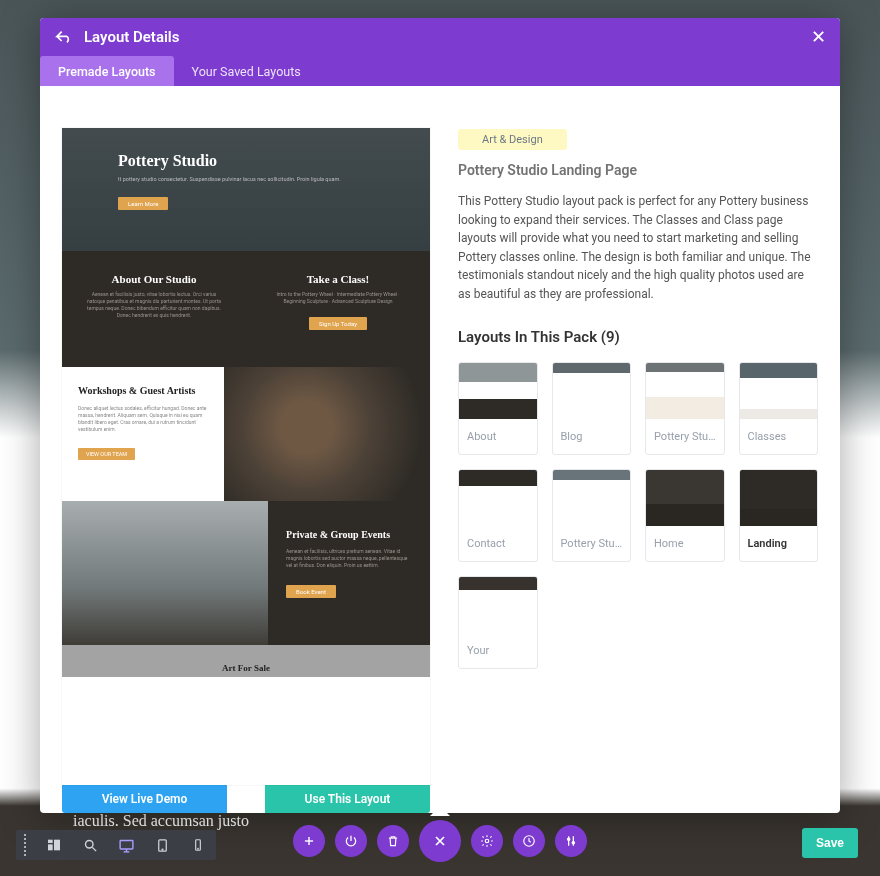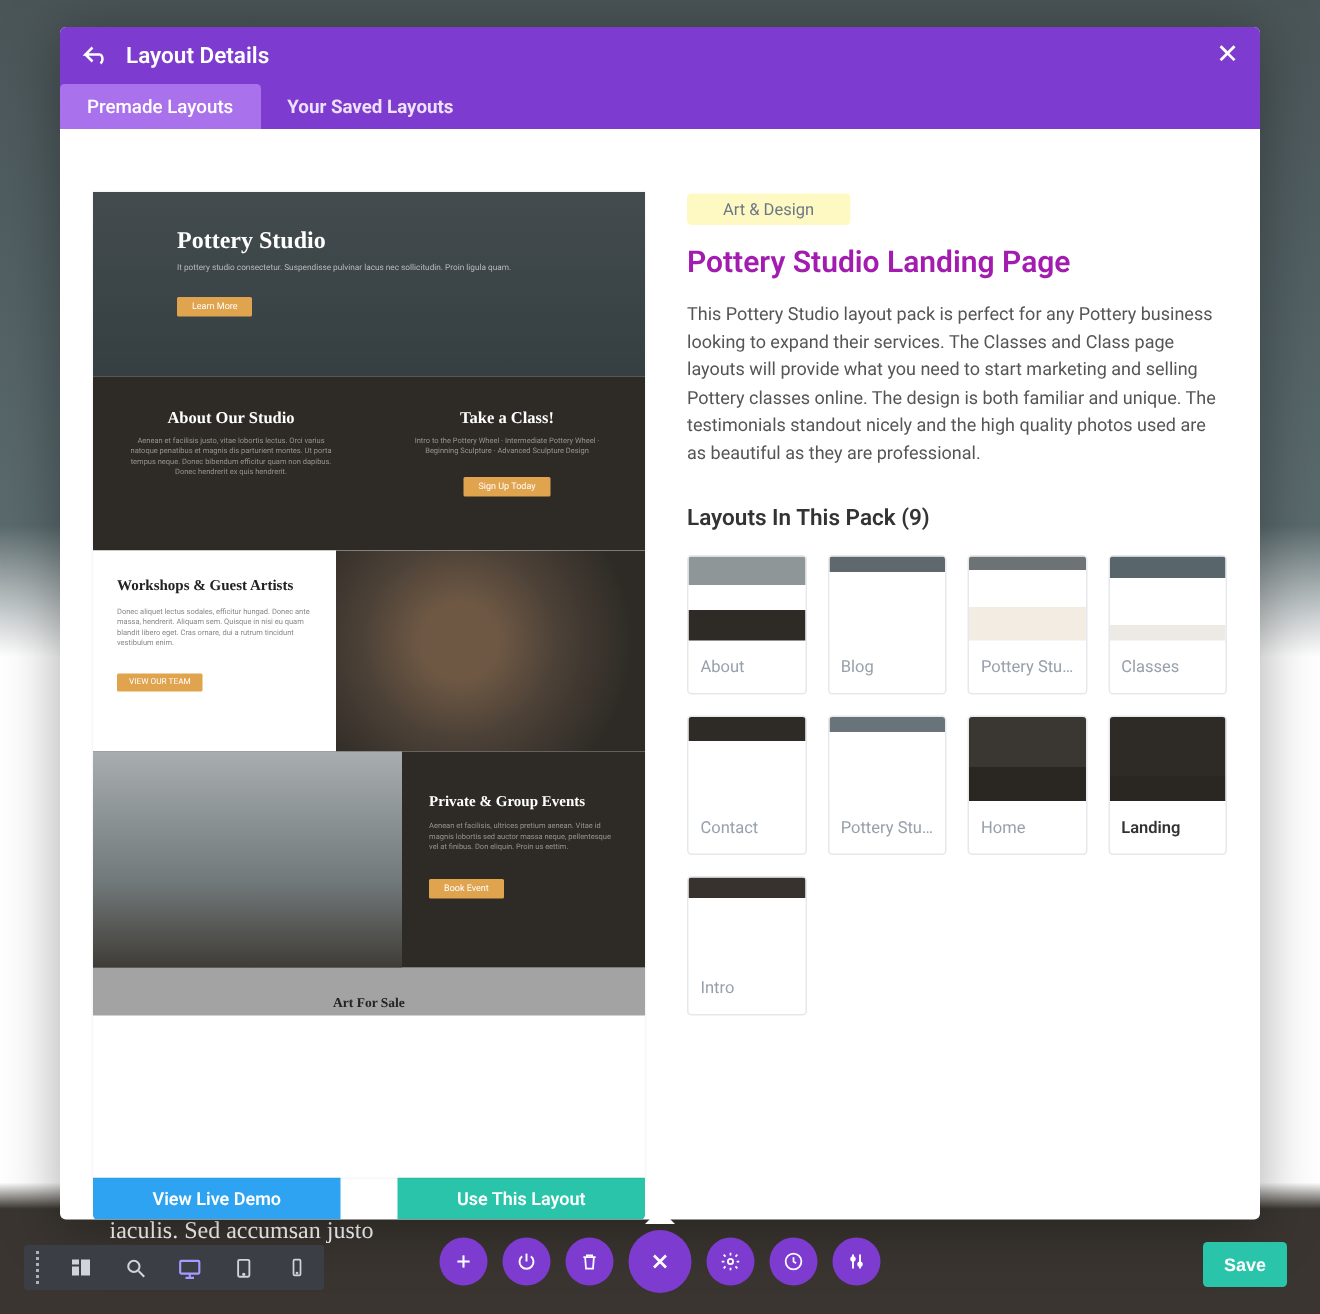--- a/index.html
+++ b/index.html
@@ -82,21 +82,20 @@
     display: flex;
     height: 30px;
     font-size: 12.5px;
   }
   .tab {
     padding: 0 18px;
     display: flex;
     align-items: center;
     cursor: pointer;
     color: rgba(255,255,255,.85);
-    font-weight: bold;
   }
   .tab.active {
     background: #a972ec;
     color: #fff;
     font-weight: 500;
     border-radius: 3px 3px 0 0;
   }
 
   .modal-body {
     flex: 1;
@@ -192,23 +191,23 @@
   .tag {
     display: inline-block;
     background: #fef9c3;
     color: #6d7886;
     font-size: 11px;
     padding: 4px 24px;
     border-radius: 3px;
     margin-bottom: 12px;
   }
   .detail-title {
-    font-size: 20px;
+    font-size: 14px;
     font-weight: 600;
-    color: #a21caf;
+    color: #737373;
     margin: 0 0 14px;
   }
   .detail-desc {
     font-size: 12px;
     line-height: 1.55;
     color: #555;
     margin: 0 0 24px;
   }
   .pack-title {
     font-size: 15px;
@@ -438,21 +437,21 @@
         <div class="layout-card">
           <div class="layout-thumb th-home"></div>
           <div class="layout-label">Home</div>
         </div>
         <div class="layout-card active">
           <div class="layout-thumb th-landing"></div>
           <div class="layout-label">Landing</div>
         </div>
         <div class="layout-card">
           <div class="layout-thumb th-team"></div>
-          <div class="layout-label">Intro</div>
+          <div class="layout-label">Your</div>
         </div>
       </div>
     </div>
   </div>
 </div>
 
 <div class="builder-darkbar">
   <div class="db-handle">
     <span></span>
       <span></span>

